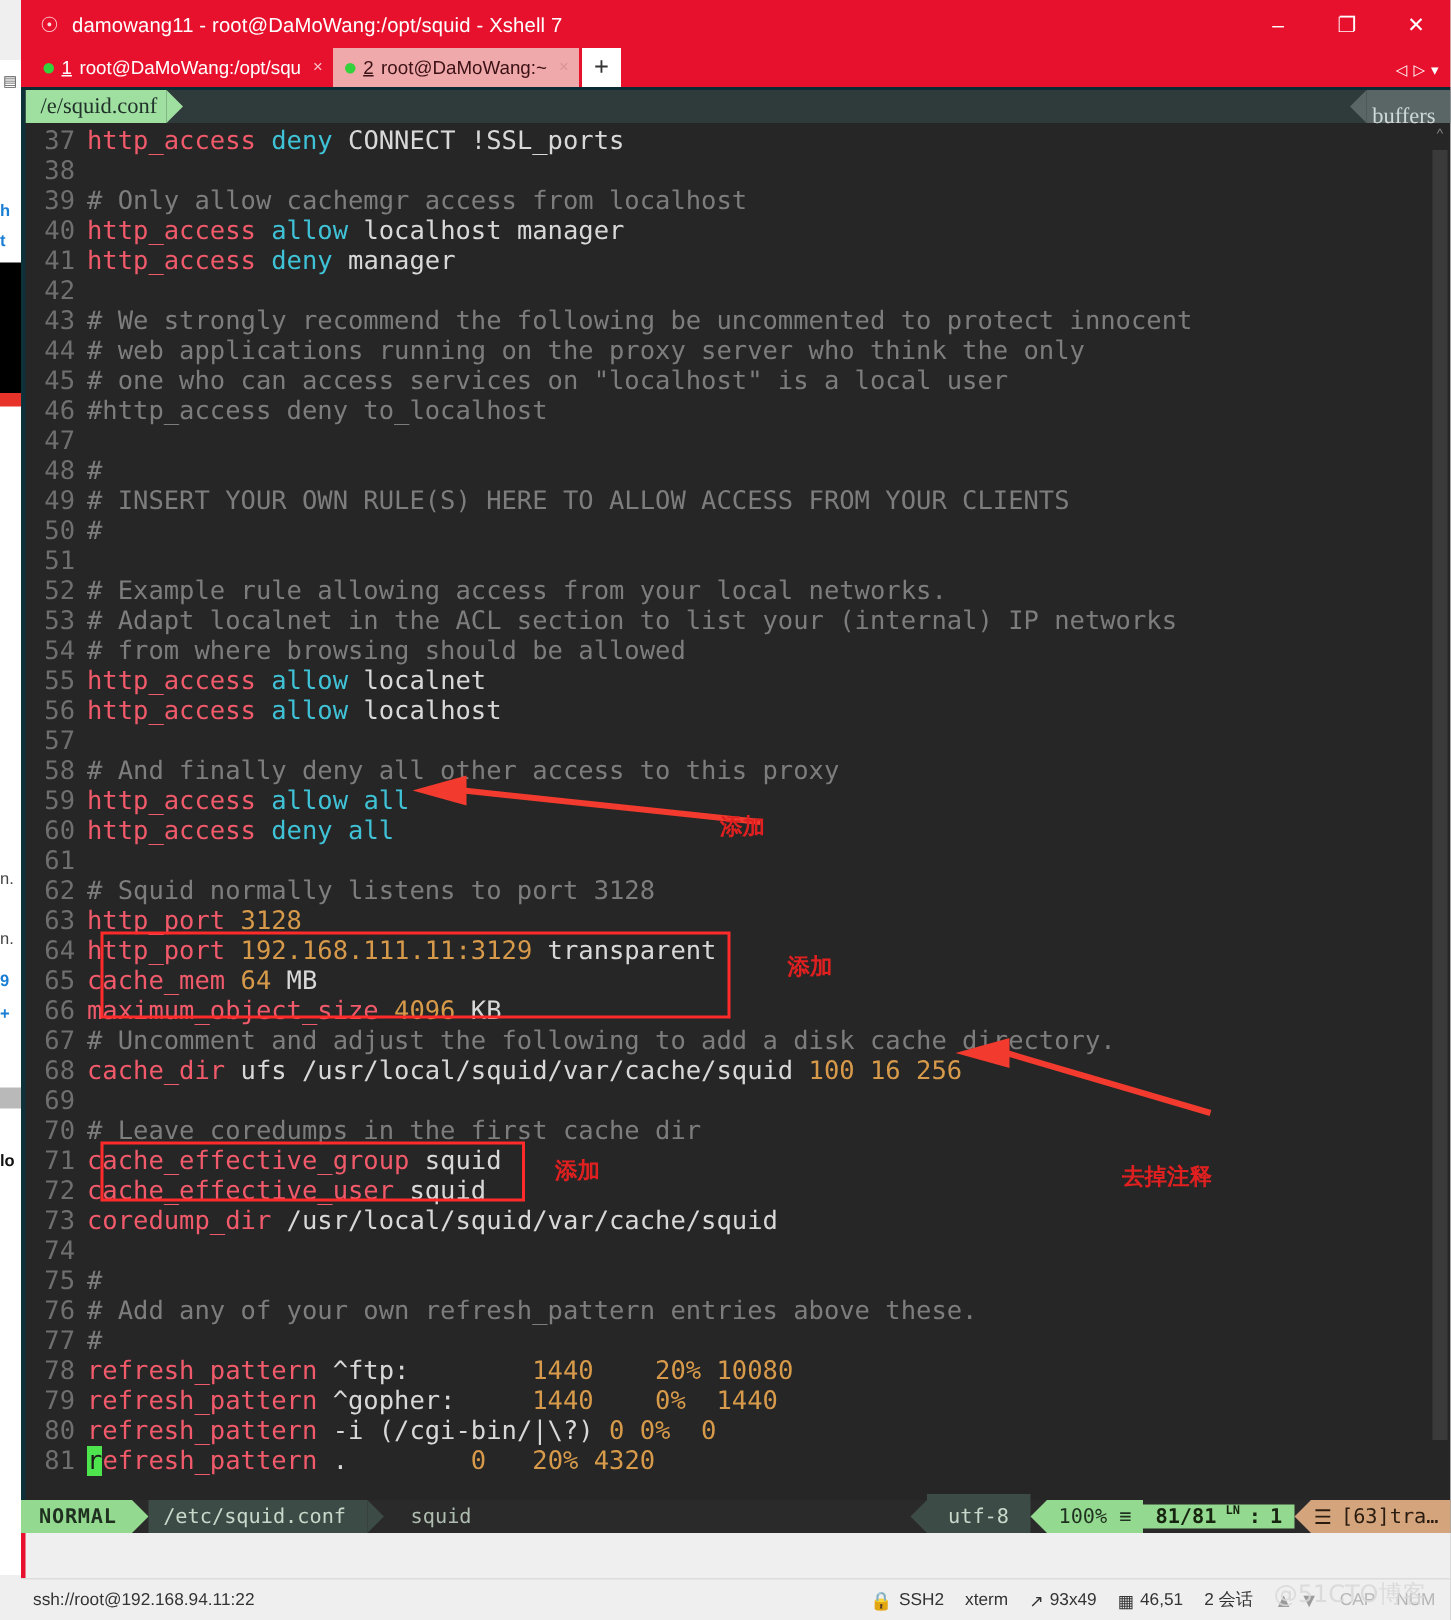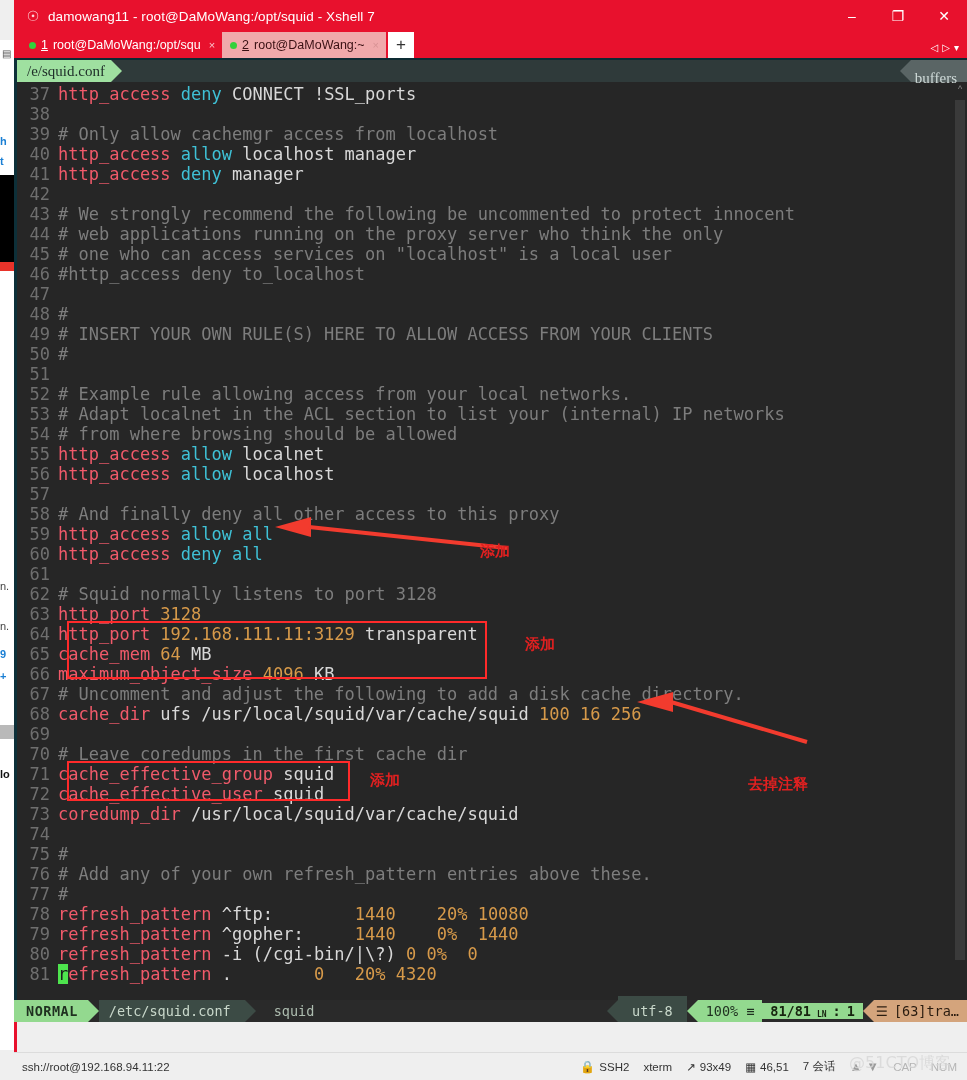--- a/index.html
+++ b/index.html
@@ -134,21 +134,21 @@
   .sl-right { margin-left:auto; display:flex; align-items:center; height:22px; }
   .sl-ar-l-dark { width:0;height:0;border-top:11px solid transparent;
     border-bottom:11px solid transparent;border-right:11px solid #3c4b45; }
   .sl-enc { background:#3c4b45; color:#c9d8cb; height:30px; display:flex;
     align-items:center; padding:0 14px; }
   .sl-ar-l-green { width:0;height:0;border-top:11px solid transparent;
     border-bottom:11px solid transparent;border-right:11px solid #93d98f; }
   .sl-pct { background:#93d98f; color:#1f3020; height:22px; display:flex;
     align-items:center; gap:8px; padding:0 8px 0 8px; }
   .sl-pos { background:#93d98f; color:#17240f; height:16px; display:flex;
-    align-items:flex-end; gap:6px; padding:0 8px; font-weight:bold; }
+    align-items:flex-start; gap:6px; padding:0 8px; font-weight:bold; }
   .sl-ar-l-tan { width:0;height:0;border-top:11px solid transparent;
     border-bottom:11px solid transparent;border-right:11px solid #d4a47c; }
   .sl-tag { background:#d4a47c; color:#2a1c10; height:22px; display:flex;
     align-items:center; gap:6px; padding:0 8px 0 2px; }
   .nl-sub { font-size: 8px; line-height: 8px; display:inline-block; vertical-align: middle; }
 
   
   .bottom-gap { height: 30px; background: #efefef; position: relative; }
   .bottom-gap .redline { position:absolute; left:0; top:0; width:3px; height:30px; background:#e8112d; }
   .xstatus {
@@ -304,21 +304,21 @@
         </div>
         <div class="xs-item">
           <span>↗</span>
           <span>93x49</span>
         </div>
         <div class="xs-item">
           <span>▦</span>
           <span>46,51</span>
         </div>
         <div class="xs-item">
-          <span>7 会话</span>
+          <span>2 会话</span>
         </div>
         <div class="xs-item">
           <span class="arrow-gray">▲</span>
           <span class="arrow-gray">▼</span>
         </div>
         <div class="xs-item xs-dim">CAP</div>
         <div class="xs-item xs-dim">NUM</div>
       </div>
       <div class="watermark">@51CTO博客</div>
     </div>

